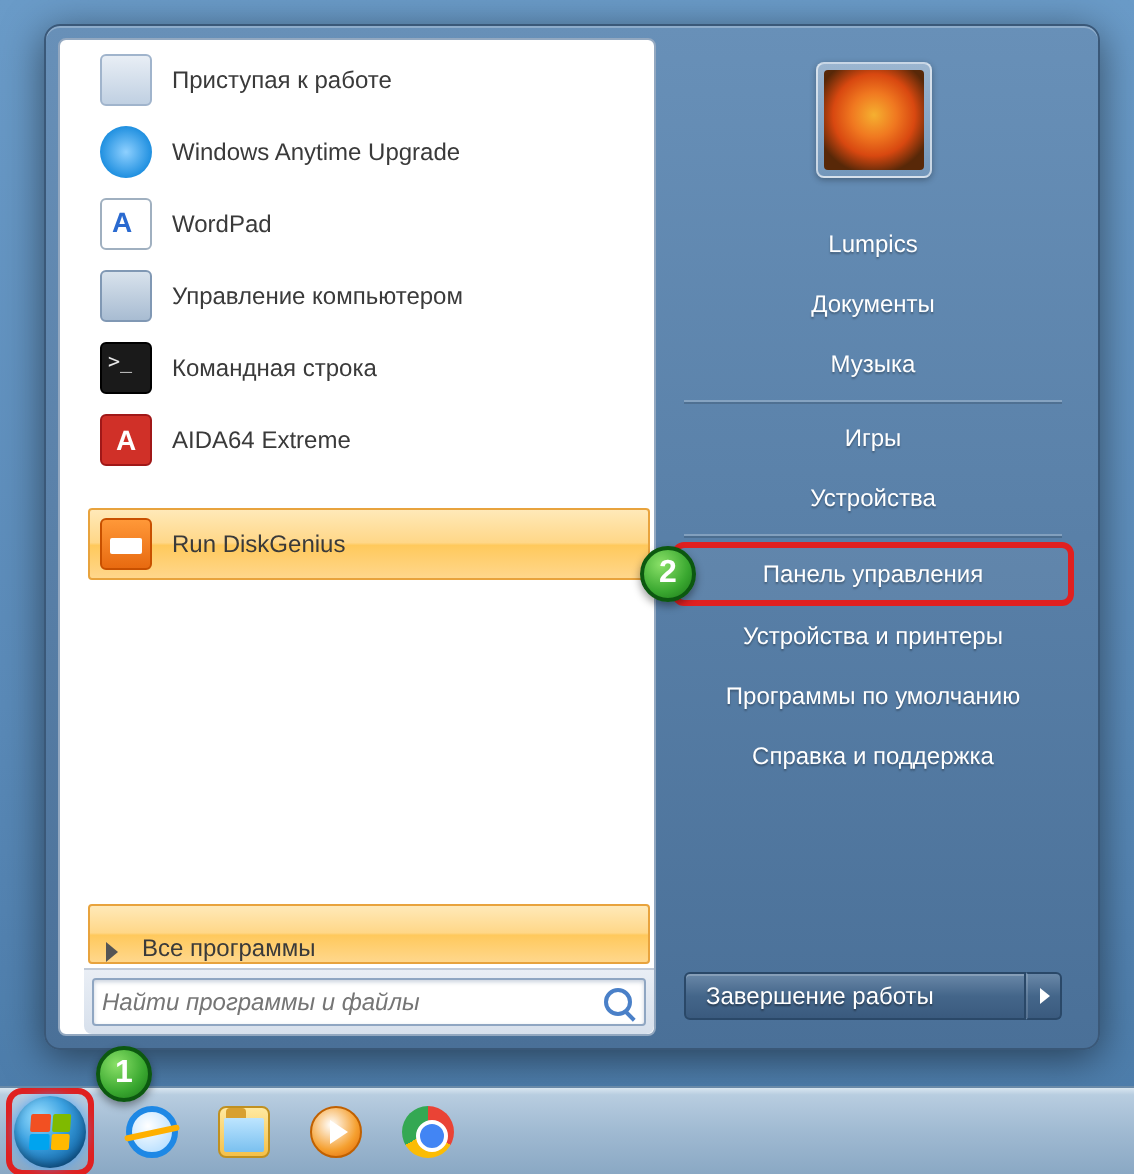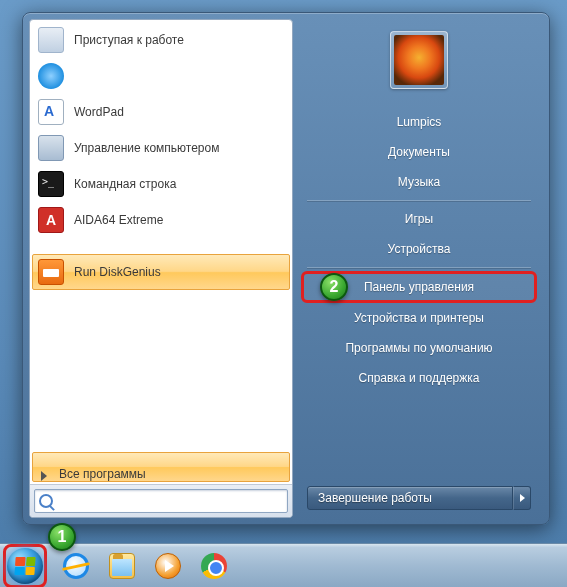--- a/index.html
+++ b/index.html
@@ -20,27 +20,28 @@
     left: 22px; top: 12px;
     width: 528px; height: 513px;
     border-radius: 8px;
     background: linear-gradient(180deg, #6890b8 0%, #4a7098 100%);
     border: 1px solid #3a5878;
     box-shadow: 0 4px 20px rgba(0,0,0,0.5), inset 0 1px 0 rgba(255,255,255,0.25);
     display: flex;
     padding: 6px;
   }
   .left-panel {
-    width: 264px;
+    width: 299px;
     background: #fff;
     border-radius: 4px;
     border: 1px solid #93a8c0;
     display: flex;
     flex-direction: column;
     box-shadow: inset 0 0 0 1px rgba(255,255,255,0.8);
+    padding-left: 12px;
   }
   .prog-list { padding: 2px; flex: 1; }
   .prog-item {
     display: flex; align-items: center;
     height: 36px; padding: 0 6px;
     color: #3a3a3a;
     cursor: pointer;
     border-radius: 2px;
   }
   .prog-item.selected {
@@ -282,20 +283,21 @@
   <div class="start-menu">
 
     <div class="left-panel">
       <div class="prog-list">
         <div class="prog-item">
           <div class="prog-icon ic-getstarted"></div>
           <span>Приступая к работе</span>
         </div>
         <div class="prog-item">
           <div class="prog-icon ic-anytime"></div>
+          <span>Windows Anytime Upgrade</span>
         </div>
         <div class="prog-item">
           <div class="prog-icon ic-wordpad"></div>
           <span>WordPad</span>
         </div>
         <div class="prog-item">
           <div class="prog-icon ic-manage"></div>
           <span>Управление компьютером</span>
         </div>
         <div class="prog-item">
@@ -311,20 +313,21 @@
           <span>Run DiskGenius</span>
         </div>
       </div>
       <div class="spacer"></div>
       <div class="all-programs">
         <div class="arrow-right"></div>
         <span>Все программы</span>
       </div>
       <div class="search-row">
         <div class="search-box">
+          <input type="text" placeholder="Найти программы и файлы" style="">
           <div class="mag"></div>
         </div>
       </div>
     </div>
 
     <div class="right-panel">
       <div class="avatar-wrap">
         <div class="avatar"></div>
       </div>
       <div class="r-item">Lumpics</div>

